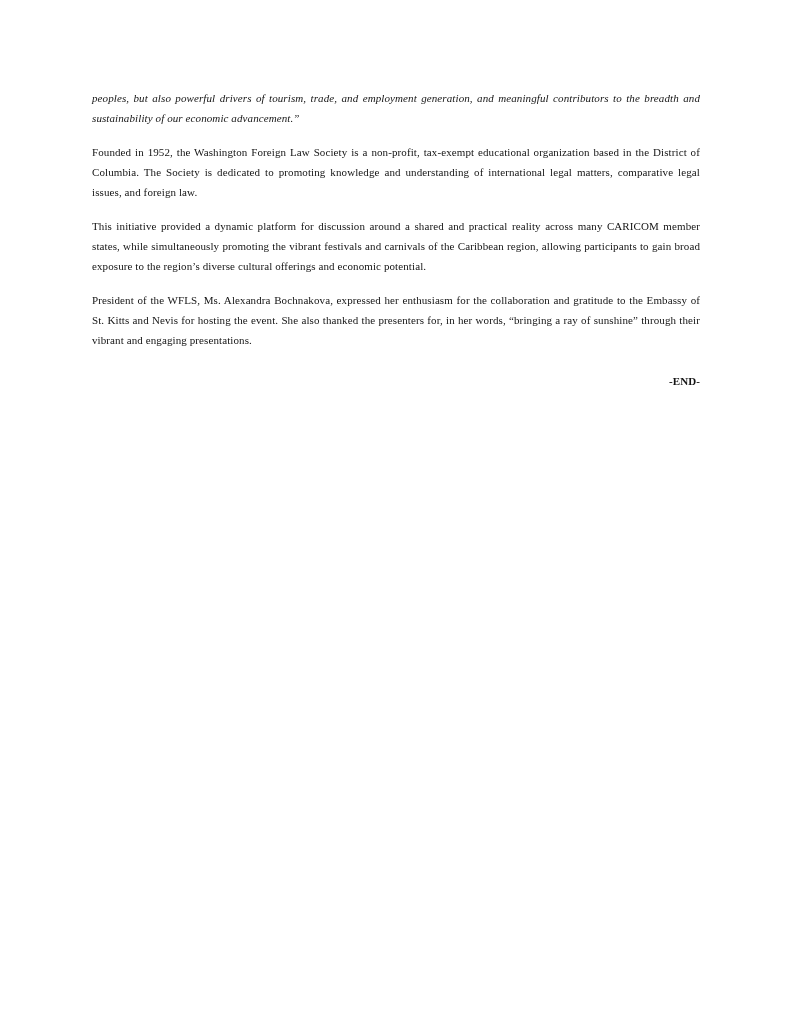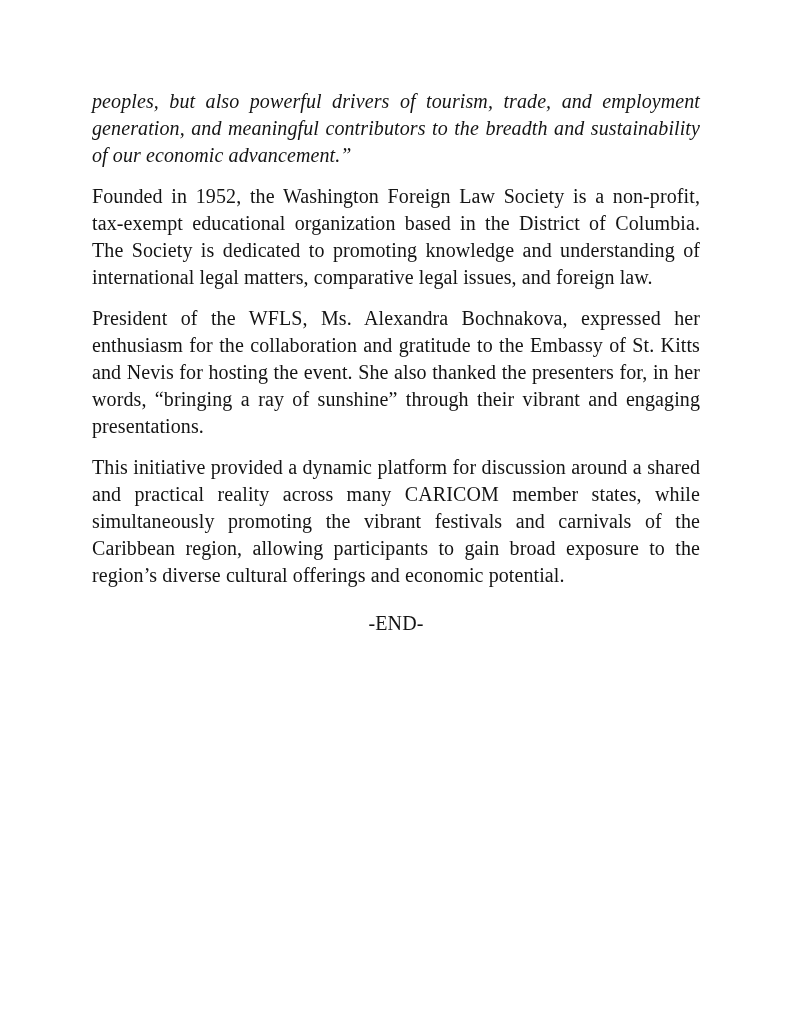--- a/index.html
+++ b/index.html
@@ -17,38 +17,38 @@
     color: #141414;
   }
   .content {
     position: absolute;
     left: 92px;
     top: 88px;
     width: 608px;
   }
   .para {
     margin: 0 0 14px 0;
-    font-size: 20px;
-    line-height: 27px;
+    font-size: 11px;
+    line-height: 20px;
     text-align: justify;
     letter-spacing: 0.1px;
   }
   .para.italic {
     font-style: italic;
   }
   .para.end {
-    font-weight: normal;
-    text-align: center;
+    font-weight: bold;
+    text-align: right;
     margin-top: 21px;
   }
 </style>
 </head>
 <body>
 
 <div class="page">
   <div class="content">
     <p class="para italic">peoples, but also powerful drivers of tourism, trade, and employment generation, and meaningful contributors to the breadth and sustainability of our economic advancement.”</p>
     <p class="para">Founded in 1952, the Washington Foreign Law Society is a non-profit, tax-exempt educational organization based in the District of Columbia. The Society is dedicated to promoting knowledge and understanding of international legal matters, comparative legal issues, and foreign law.</p>
+    <p class="para">This initiative provided a dynamic platform for discussion around a shared and practical reality across many CARICOM member states, while simultaneously promoting the vibrant festivals and carnivals of the Caribbean region, allowing participants to gain broad exposure to the region’s diverse cultural offerings and economic potential.</p>
     <p class="para">President of the WFLS, Ms. Alexandra Bochnakova, expressed her enthusiasm for the collaboration and gratitude to the Embassy of St. Kitts and Nevis for hosting the event. She also thanked the presenters for, in her words, “bringing a ray of sunshine” through their vibrant and engaging presentations.</p>
-    <p class="para">This initiative provided a dynamic platform for discussion around a shared and practical reality across many CARICOM member states, while simultaneously promoting the vibrant festivals and carnivals of the Caribbean region, allowing participants to gain broad exposure to the region’s diverse cultural offerings and economic potential.</p>
     <p class="para end">-END-</p>
   </div>
 </div>
 
 </body></html>

